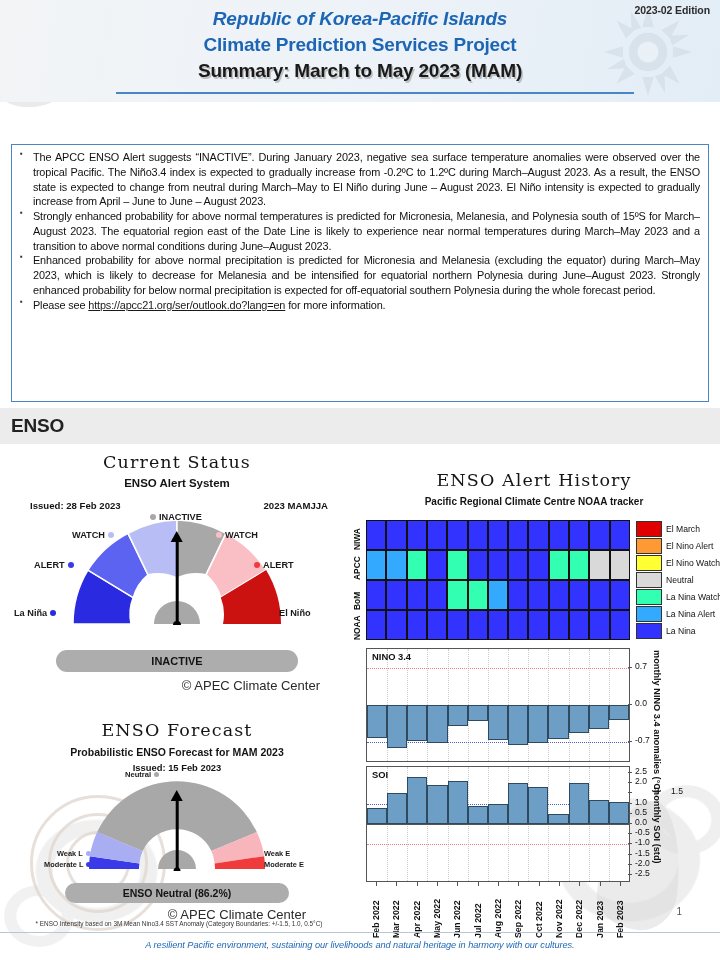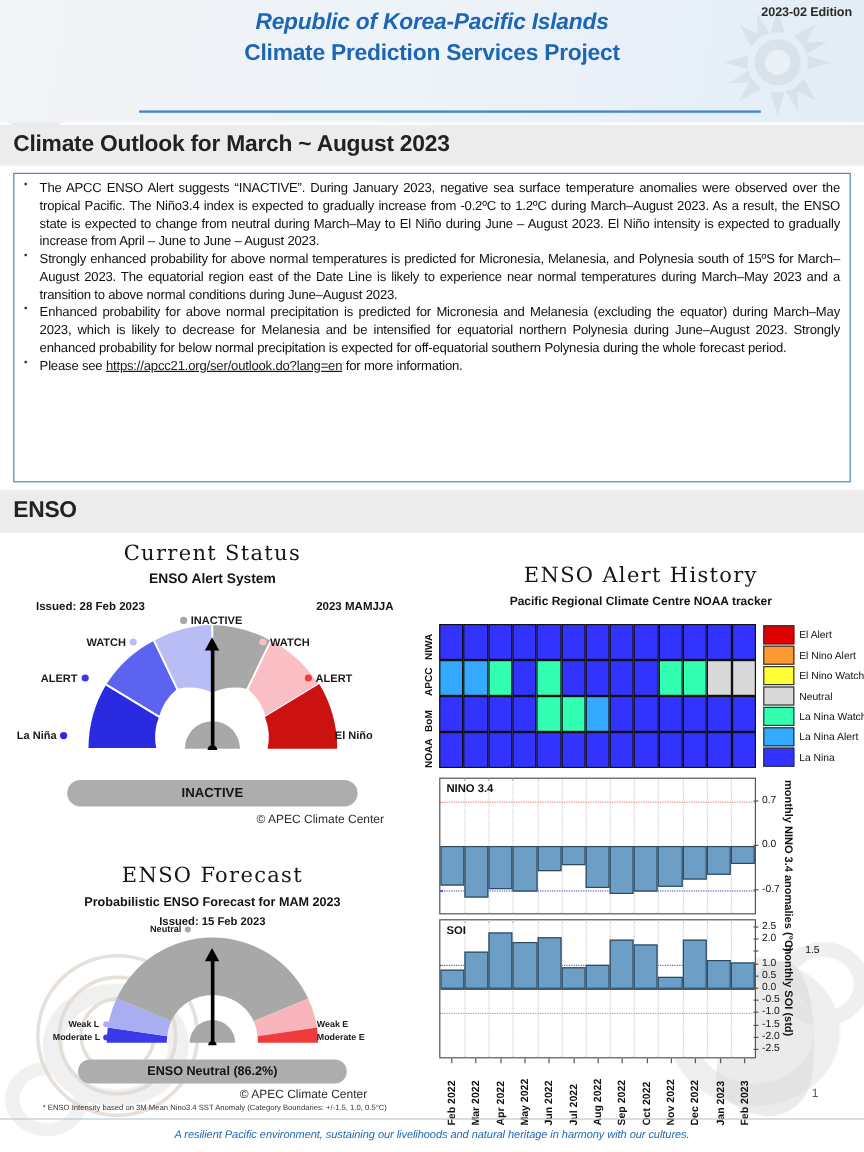--- a/index.html
+++ b/index.html
@@ -88,21 +88,21 @@
     background:#000;transform:translate(-50%,50%);}
 
   .glabel{position:absolute;font-size:9.2px;font-weight:bold;color:#1a1a1a;white-space:nowrap;
     display:flex;align-items:center;gap:3px;}
   .dot{width:6px;height:6px;border-radius:50%;display:inline-block;}
 
   .statusbar{position:absolute;left:50%;transform:translateX(-50%);
     width:242px;height:22px;border-radius:11px;background:#adadad;
     display:flex;align-items:center;justify-content:center;
     font-size:11px;font-weight:600;color:#141414;}
-  .credit{position:absolute;right:22px;font-size:10px;color:#2a2a2a;}
+  .credit{position:absolute;right:22px;font-size:13px;color:#2a2a2a;}
   .footnote{position:absolute;left:6px;right:2px;font-size:6.4px;color:#333;text-align:center;}
 
   
   #panel-history{left:352px;top:470px;width:364px;height:470px;}
   .hm-grid{position:absolute;}
   .hm-cell{position:absolute;box-sizing:border-box;border:1px solid #111;}
   .rowlab{position:absolute;font-size:8.4px;font-weight:bold;color:#111;
     writing-mode:vertical-rl;transform:rotate(180deg);white-space:nowrap;}
   .legend-sw{position:absolute;width:26px;height:16px;box-sizing:border-box;border:1px solid #333;}
   .legend-tx{position:absolute;font-size:8.6px;color:#111;white-space:nowrap;}
@@ -155,26 +155,24 @@
             <path d="M68 93 L57 75 L67 72 Z"></path>
           <path d="M93 32 L75 43 L72 33 Z"></path>
             <path d="M7 68 L25 57 L28 67 Z"></path>
         </g>
       </g>
       <circle cx="50" cy="50" r="11" fill="#eef2f6"></circle>
     </svg>
     <div class="edition">2023-02 Edition</div>
     <div class="hdr-l1">Republic of Korea-Pacific Islands</div>
     <div class="hdr-l2">Climate Prediction Services Project</div>
+    <div class="hdr-l3">Summary: March to May 2023 (MAM)</div>
     <div class="hdr-rule"></div>
   </div>
 
-  <div class="band" id="band-outlook">
-    <span>Climate Outlook for March ~ August 2023</span>
-  </div>
 
   <div class="bulletbox">
     <ul class="bullets">
       <li>The APCC ENSO Alert suggests “INACTIVE”. During January 2023, negative sea surface temperature anomalies were observed over the tropical Pacific. The Niño3.4 index is expected to gradually increase from -0.2ºC to 1.2ºC during March–August 2023. As a result, the ENSO state is expected to change from neutral during March–May to El Niño during June – August 2023. El Niño intensity is expected to gradually increase from April – June to June – August 2023.</li>
       <li>Strongly enhanced probability for above normal temperatures is predicted for Micronesia, Melanesia, and Polynesia south of 15ºS for March–August 2023. The equatorial region east of the Date Line is likely to experience near normal temperatures during March–May 2023 and a transition to above normal conditions during June–August 2023.</li>
       <li>Enhanced probability for above normal precipitation is predicted for Micronesia and Melanesia (excluding the equator) during March–May 2023, which is likely to decrease for Melanesia and be intensified for equatorial northern Polynesia during June–August 2023. Strongly enhanced probability for below normal precipitation is expected for off-equatorial southern Polynesia during the whole forecast period.</li>
       <li><span>Please see </span><a class="link" href="#">https://apcc21.org/ser/outlook.do?lang=en</a><span> for more information.</span></li>
     </ul>
   </div>
 
@@ -351,21 +349,21 @@
         <div class="hm-cell" title="NOAA Feb 2023: La Nina" style="left: 243.692px; top: 90px; width: 20.3077px; height: 30px; background: rgb(51, 51, 255);"></div>
       </div>
 
     <div class="rowlab" style="left:0px;top:52px;height:28px">NIWA</div>
     <div class="rowlab" style="left:0px;top:82px;height:28px">APCC</div>
     <div class="rowlab" style="left:0px;top:112px;height:28px">BoM</div>
     <div class="rowlab" style="left:0px;top:142px;height:28px">NOAA</div>
 
     <div id="legend">
         <div class="legend-sw" style="left: 284px; top: 51px; background: rgb(224, 0, 0);"></div>
-        <div class="legend-tx" style="left: 314px; top: 54px;">El Alert</div>
+        <div class="legend-tx" style="left: 314px; top: 54px;">El March</div>
         <div class="legend-sw" style="left: 284px; top: 68px; background: rgb(255, 153, 51);"></div>
         <div class="legend-tx" style="left: 314px; top: 71px;">El Nino Alert</div>
         <div class="legend-sw" style="left: 284px; top: 85px; background: rgb(255, 255, 51);"></div>
         <div class="legend-tx" style="left: 314px; top: 88px;">El Nino Watch</div>
         <div class="legend-sw" style="left: 284px; top: 102px; background: rgb(217, 217, 217);"></div>
         <div class="legend-tx" style="left: 314px; top: 105px;">Neutral</div>
         <div class="legend-sw" style="left: 284px; top: 119px; background: rgb(51, 255, 179);"></div>
         <div class="legend-tx" style="left: 314px; top: 122px;">La Nina Watch</div>
         <div class="legend-sw" style="left: 284px; top: 136px; background: rgb(51, 170, 255);"></div>
         <div class="legend-tx" style="left: 314px; top: 139px;">La Nina Alert</div>

